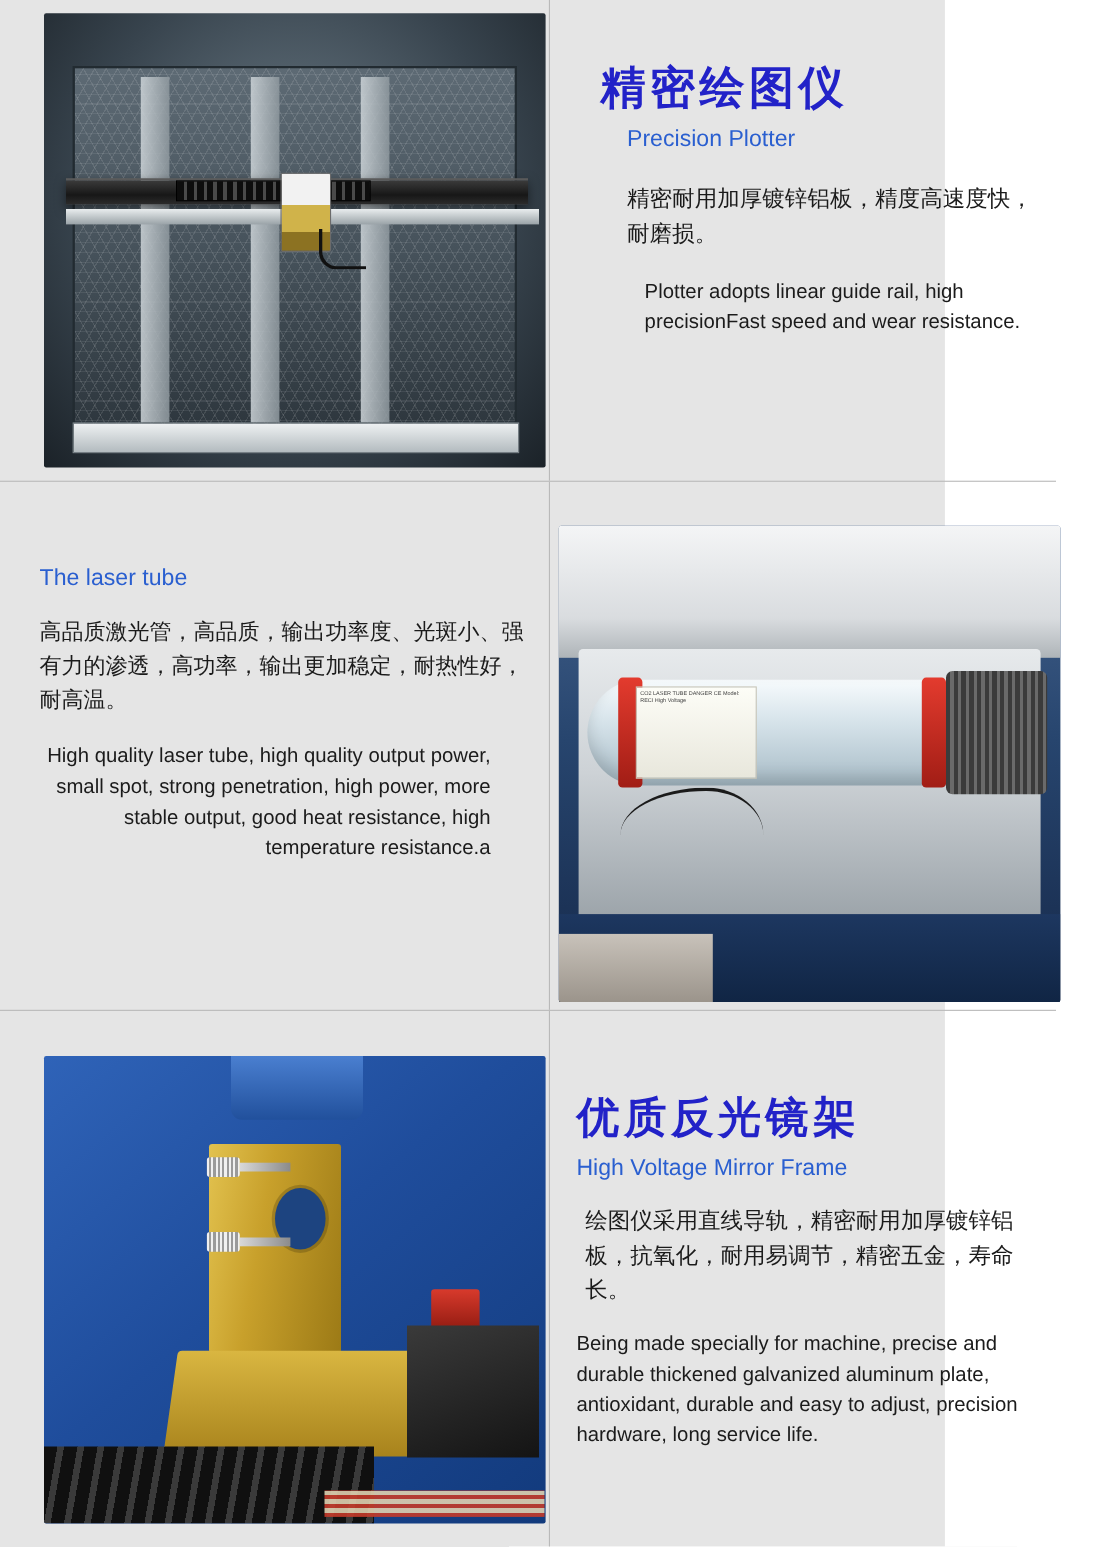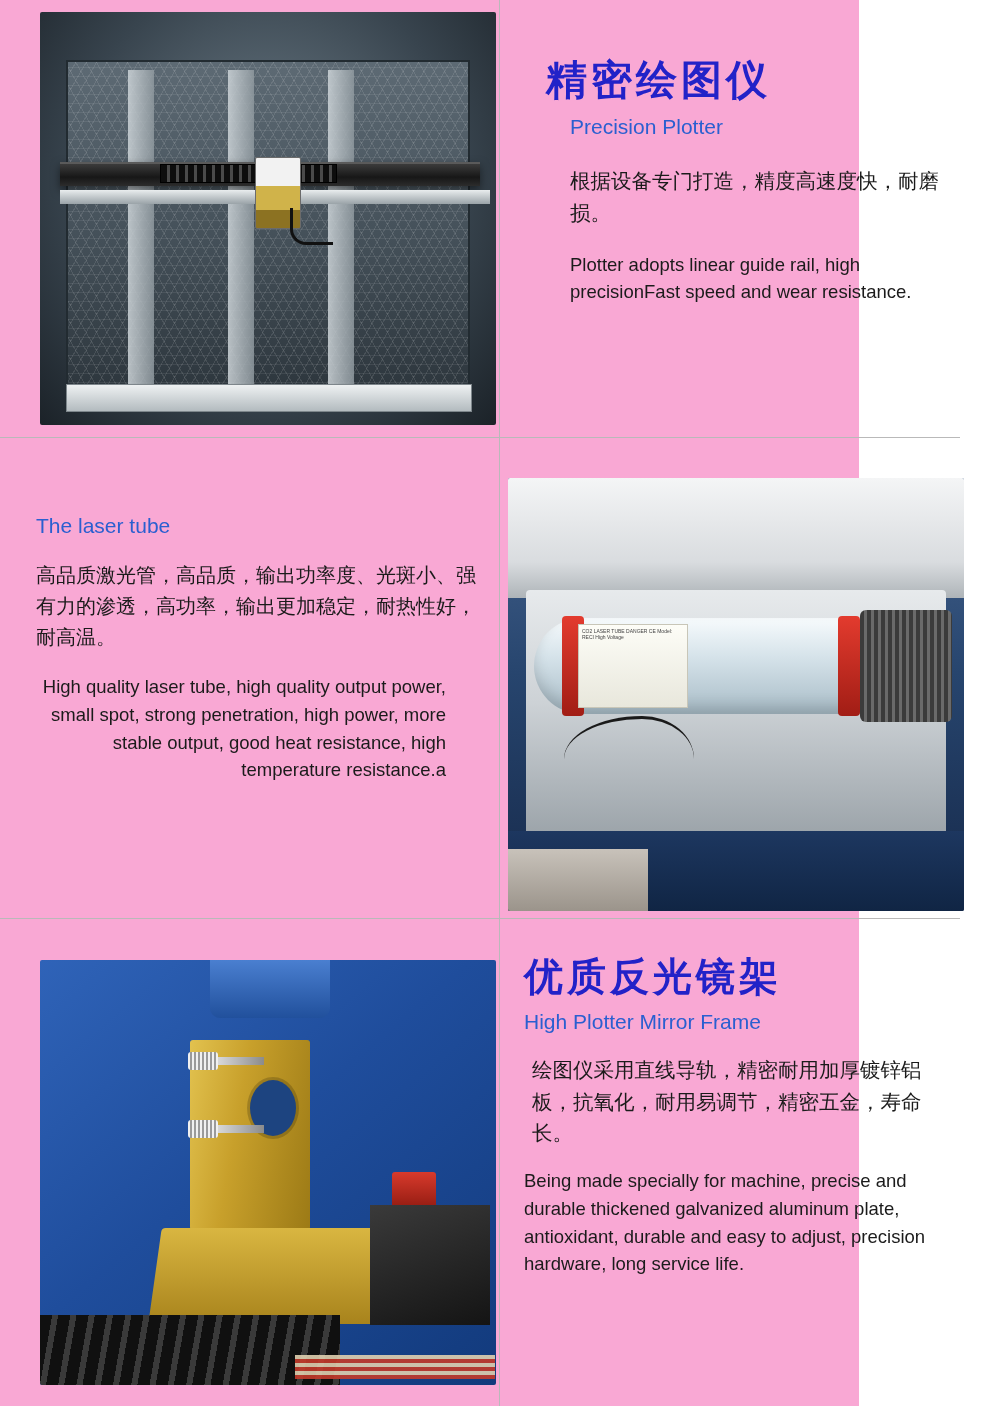--- a/index.html
+++ b/index.html
@@ -12,21 +12,21 @@
     height: 1406px;
     font-family: "Liberation Sans", sans-serif;
     color: #222;
     overflow: hidden;
   }
 
   .page {
     position: relative;
     width: 859px;
     height: 1406px;
-    background: #f9a8d4;
+    background: #e5e5e5;
   }
 
   
   .row {
     position: relative;
     display: flex;
     width: 1000px;
     box-sizing: border-box;
   }
   .row-1 { height: 437px; }
@@ -342,39 +342,39 @@
 
   
   .blk1 {
     position: absolute;
     left: 546px;
     top: 58px;
     width: 420px;
   }
   .blk1 .en-title { margin-left: 24px; }
   .blk1 .cn-body { margin-left: 24px; margin-top: 26px; width: 370px; }
-  .blk1 .en-body { margin-left: 24px; margin-top: 22px; width: 360px; }
+  .blk1 .en-body { margin-left: 40px; margin-top: 22px; width: 360px; }
 
   
   .blk2 {
     position: absolute;
     left: 36px;
     top: 498px;
     width: 450px;
   }
   .blk2 h2.cn-title { font-size: 42px; }
   .blk2 .en-title { margin-top: 16px; }
   .blk2 .cn-body { margin-top: 22px; width: 448px; font-size: 20px; }
   .blk2 .en-body { margin-top: 20px; width: 410px; text-align: right; }
 
   
   .blk3 {
     position: absolute;
     left: 524px;
-    top: 955px;
+    top: 995px;
     width: 450px;
   }
   .blk3 h2.cn-title { font-size: 39px; }
   .blk3 .en-title { margin-top: 12px; }
   .blk3 .cn-body { margin-left: 8px; margin-top: 20px; width: 430px; }
   .blk3 .en-body { margin-top: 18px; width: 440px; }
 </style>
 </head>
 <body>
 
@@ -395,21 +395,21 @@
         <div class="head-wire"></div>
         <div class="front-bar"></div>
       </div>
     </div>
     <div class="vline" style="left:499px; top:0; height:437px;"></div>
     <div class="cell cell-txt"></div>
 
     <div class="blk1">
       <h2 class="cn-title">精密绘图仪</h2>
       <div class="en-title">Precision Plotter</div>
-      <p class="cn-body">根据设备专门打造，精度高速度快，耐磨损。</p>
+      <p class="cn-body">精密耐用加厚镀锌铝板，精度高速度快，耐磨损。</p>
       <p class="en-body">Plotter adopts linear guide rail, high precisionFast speed and wear resistance.</p>
     </div>
   </div>
 
   <div class="divider-h"></div>
 
   <div class="row row-2">
     <div class="cell cell-txt"></div>
     <div class="vline" style="left:499px; top:0; height:480px;"></div>
     <div class="cell cell-img"></div>
@@ -452,18 +452,18 @@
     <div class="mirror-screw sc2"></div>
     <div class="mirror-foot"></div>
     <div class="mirror-red"></div>
     <div class="mirror-blackbox"></div>
     <div class="mirror-chain"></div>
     <div class="mirror-wires"></div>
   </div>
 
   <div class="blk3">
     <h2 class="cn-title">优质反光镜架</h2>
-    <div class="en-title">High Plotter Mirror Frame</div>
+    <div class="en-title">High Voltage Mirror Frame</div>
     <p class="cn-body">绘图仪采用直线导轨，精密耐用加厚镀锌铝板，抗氧化，耐用易调节，精密五金，寿命长。</p>
     <p class="en-body">Being made specially for machine, precise and durable thickened galvanized aluminum plate, antioxidant, durable and easy to adjust, precision hardware, long service life.</p>
   </div>
 
 </div>
 
 </body></html>

